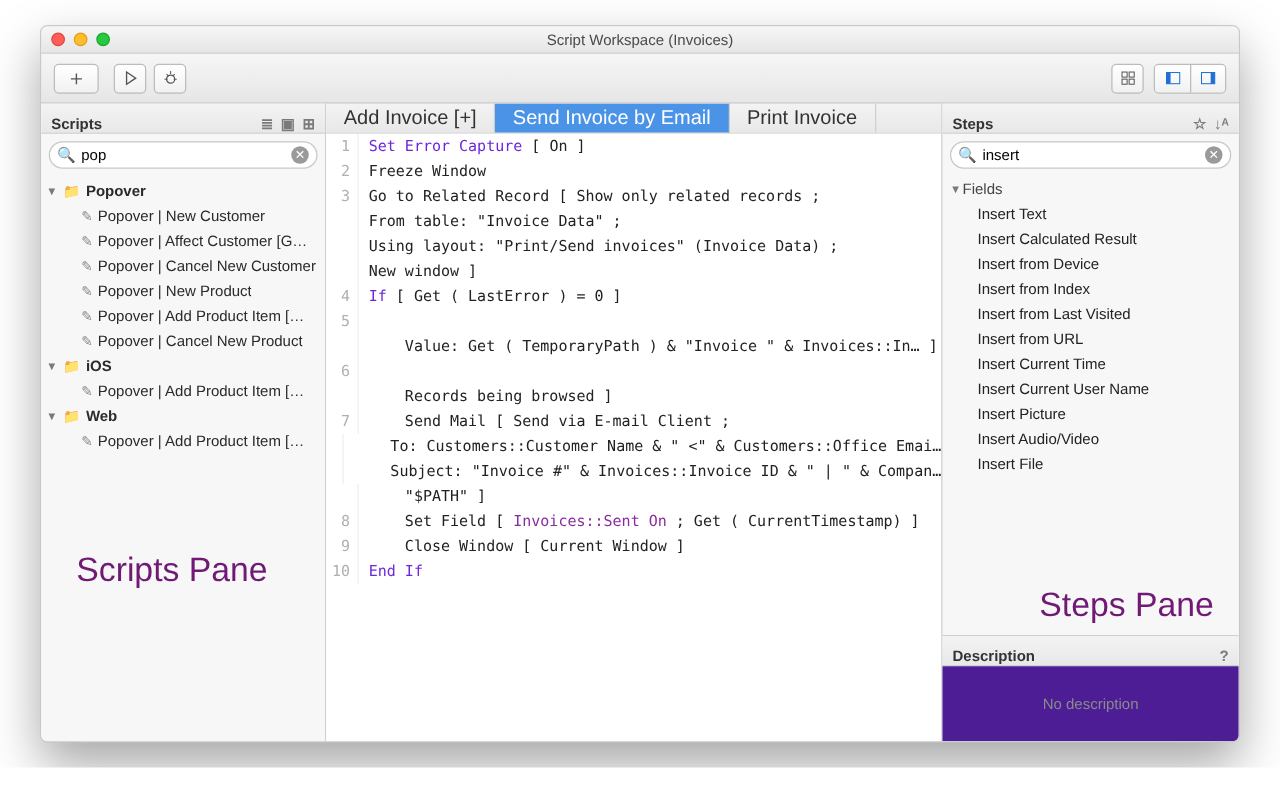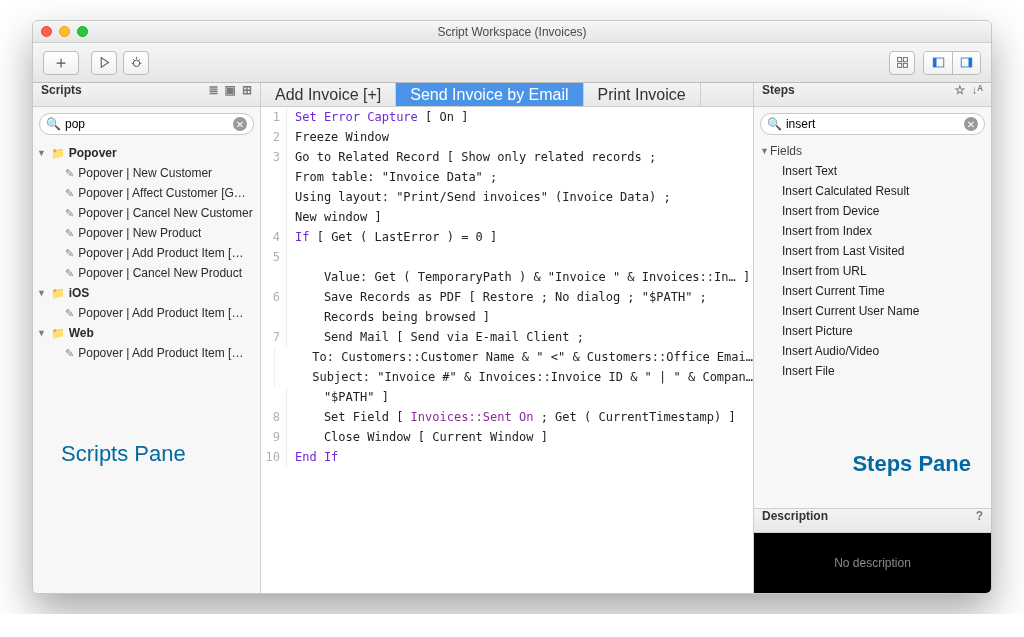--- a/index.html
+++ b/index.html
@@ -57,21 +57,21 @@
   .tbar-right { margin-left:auto; display:flex; gap:8px; }
   .seg { display:flex; border:1px solid #bcbcbc; border-radius:4px; overflow:hidden; height:24px;}
   .seg .sbtn { width:28px; display:flex; align-items:center; justify-content:center; background:linear-gradient(#fff,#f1f1f1); font-size:14px; color:#1e6fd6;}
   .seg .sbtn + .sbtn { border-left:1px solid #bcbcbc; }
 
   .content { display:flex; height: 510px; background:#fff; }
   .panehdr {
     height: 24px;
     background: linear-gradient(#f3f3f3,#e8e8e8);
     border-bottom:1px solid #cfcfcf;
-    display:flex; align-items:flex-start; padding:0 8px;
+    display:flex; align-items:flex-end; padding:0 8px;
     font-size:12px; font-weight:600; color:#333;
   }
   .panehdr .icons { margin-left:auto; display:flex; gap:6px; color:#7a7a7a; font-size:12px;}
   .left { width: 228px; border-right:1px solid #cfcfcf; background:#f7f7f7; display:flex; flex-direction:column;}
   .right { width: 238px; border-left:1px solid #cfcfcf; background:#f7f7f7; display:flex; flex-direction:column;}
   .center { flex:1; display:flex; flex-direction:column; min-width:0;}
 
   .searchwrap { padding:6px; }
   .search {
     display:flex; align-items:center; gap:4px;
@@ -86,21 +86,21 @@
 
   .tree { flex:1; overflow:auto; padding:2px 0; font-size:12px; color:#2a2a2a; position:relative;}
   .tree-row { display:flex; align-items:center; height:20px; padding-left:4px; gap:4px;}
   .disclose { width:10px; color:#7a7a7a; font-size:9px;}
   .foldericon { color:#888; font-size:11px;}
   .scripticon { color:#888; font-size:11px; transform:rotate(0deg);}
   .tree-row.indent1 { padding-left:18px; }
   .treelabel { white-space:nowrap; overflow:hidden; text-overflow:ellipsis; }
   .treelabel.bold { font-weight:600; }
 
-  .annot { position:absolute; color:#0369a1; font-size:22px; pointer-events:none; }
+  .annot { position:absolute; color:#701a75; font-size:27px; pointer-events:none; }
 
   .tabs {
     height:24px; background:linear-gradient(#f3f3f3,#e8e8e8);
     border-bottom:1px solid #cfcfcf; display:flex;
   }
   .tab {
     padding:0 14px; display:flex; align-items:center; font-size:16px;
     border-right:1px solid #cfcfcf; color:#333;
   }
   .tab.active { background:#4a93e6; color:#fff; }
@@ -111,21 +111,21 @@
   .code { padding-left:8px; white-space:pre; color:#222; }
   .kw { color:#6d28d9; }
   .fld { color:#8a2ca0; }
 
   .steplist { flex:1; overflow:auto; font-size:12px; position:relative;}
   .stepgroup { display:flex; align-items:center; height:20px; padding-left:6px; color:#444;}
   .stepgroup .disclose { width:10px; }
   .steprow { height:20px; display:flex; align-items:center; padding-left:28px; color:#222;}
   .descbox { border-top:1px solid #cfcfcf; }
   .descbox .panehdr { font-weight:600; }
-  .descbody { height:60px; display:flex; align-items:center; justify-content:center; color:#8a8a8a; background:#000000;}
+  .descbody { height:60px; display:flex; align-items:center; justify-content:center; color:#8a8a8a; background:#4c1d95;}
 
   svg.ic { width:13px; height:13px; }
 </style>
 </head>
 <body>
 
 <div class="window">
 
   <div class="titlebar">
     <div class="traffic">
@@ -296,21 +296,20 @@
           </div>
           <div class="eline">
             <div class="gutter">5</div>
           </div>
           <div class="eline">
             <div class="gutter"></div>
             <div class="code">    Value: Get ( TemporaryPath ) &amp; "Invoice " &amp; Invoices::In… ]</div>
           </div>
           <div class="eline">
             <div class="gutter">6</div>
-            <div class="code">    Save Records as PDF [ Restore ; No dialog ; "$PATH" ;</div>
           </div>
           <div class="eline">
             <div class="gutter"></div>
             <div class="code">    Records being browsed ]</div>
           </div>
           <div class="eline">
             <div class="gutter">7</div>
             <div class="code">    Send Mail [ Send via E-mail Client ;</div>
           </div>
           <div class="eline">
@@ -366,21 +365,21 @@
             <div class="steprow">Insert from Device</div>
             <div class="steprow">Insert from Index</div>
             <div class="steprow">Insert from Last Visited</div>
             <div class="steprow">Insert from URL</div>
             <div class="steprow">Insert Current Time</div>
             <div class="steprow">Insert Current User Name</div>
             <div class="steprow">Insert Picture</div>
             <div class="steprow">Insert Audio/Video</div>
             <div class="steprow">Insert File</div>
           </div>
-        <div class="annot" style="right:20px; top:310px;font-weight:bold;">Steps Pane</div>
+        <div class="annot" style="right:20px; top:328px;">Steps Pane</div>
       </div>
       <div class="descbox">
         <div class="panehdr">
           <span>Description</span>
           <div class="icons">
               <span>?</span>
             </div>
         </div>
         <div class="descbody">No description</div>
       </div>

